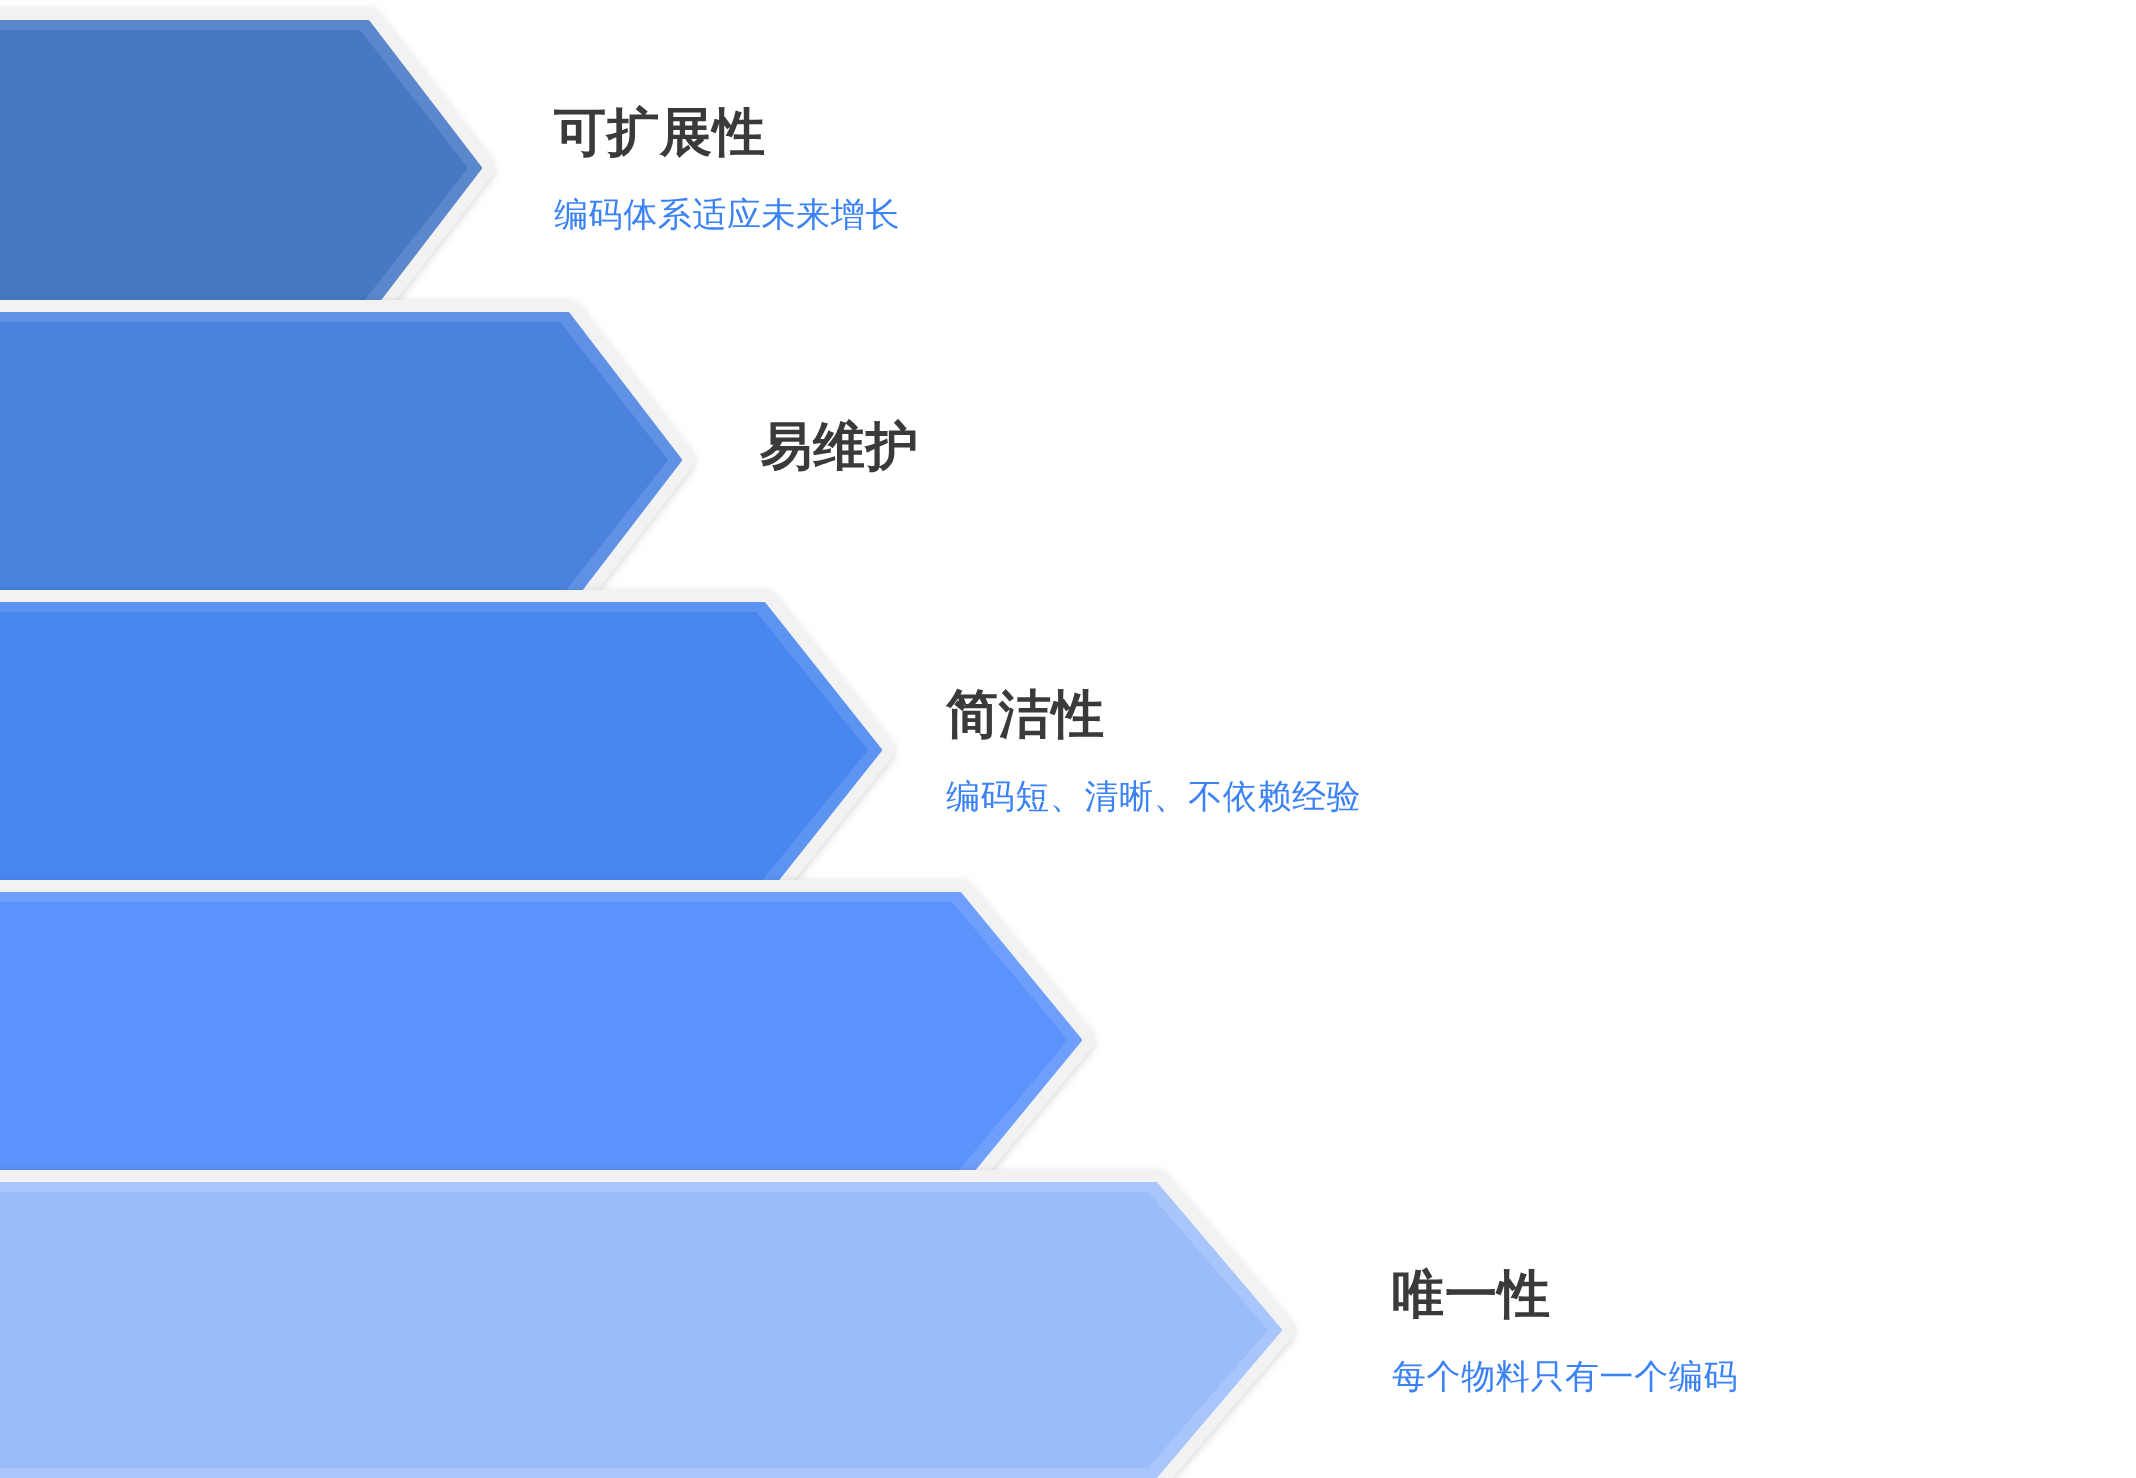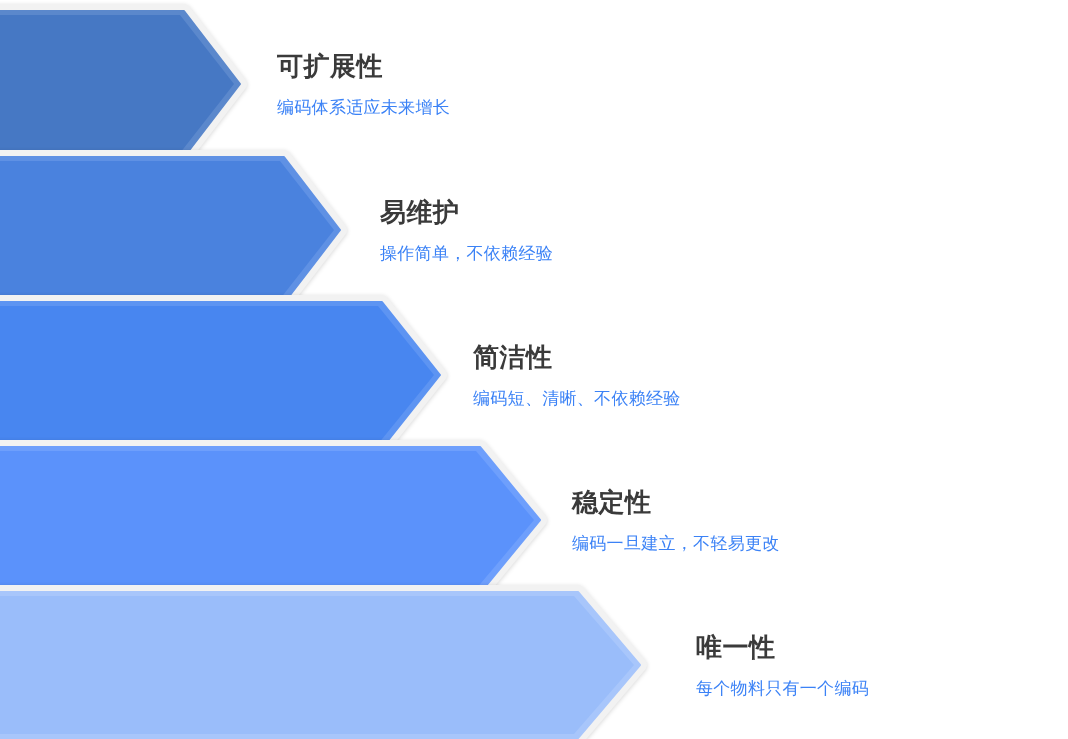--- a/index.html
+++ b/index.html
@@ -94,21 +94,20 @@
     <div class="funnel-row" style="top: 157px;">
       <div class="arrow-wrap" style="left: -40px; width: 380px;">
         <svg class="arrow-svg" viewBox="0 0 380 146" preserveAspectRatio="none">
           <polygon points="0,0 324,0 380,73 324,146 0,146" fill="#f2f2f2" stroke="#f2f2f2" stroke-width="14" stroke-linejoin="round"></polygon>
           <polygon points="0,0 324,0 380,73 324,146 0,146" fill="#5f91e4" stroke="#5f91e4" stroke-width="2" stroke-linejoin="round"></polygon>
           <polygon points="0,4 320,4 374,73 320,142 0,142" fill="#4a82de" stroke-linejoin="round"></polygon>
         </svg>
       </div>
       <div class="text-block" style="left: 380px;">
         <div class="item-title">易维护</div>
-        <div class="item-desc">操作简单，不依赖经验</div>
       </div>
     </div>
     <div class="funnel-row" style="top: 302px;">
       <div class="arrow-wrap" style="left: -40px; width: 480px;">
         <svg class="arrow-svg" viewBox="0 0 480 146" preserveAspectRatio="none">
           <polygon points="0,0 422,0 480,73 422,146 0,146" fill="#f2f2f2" stroke="#f2f2f2" stroke-width="14" stroke-linejoin="round"></polygon>
           <polygon points="0,0 422,0 480,73 422,146 0,146" fill="#5d94f2" stroke="#5d94f2" stroke-width="2" stroke-linejoin="round"></polygon>
           <polygon points="0,4 418,4 474,73 418,142 0,142" fill="#4886f0" stroke-linejoin="round"></polygon>
         </svg>
       </div>
@@ -118,24 +117,20 @@
       </div>
     </div>
     <div class="funnel-row" style="top: 447px;">
       <div class="arrow-wrap" style="left: -40px; width: 580px;">
         <svg class="arrow-svg" viewBox="0 0 580 146" preserveAspectRatio="none">
           <polygon points="0,0 520,0 580,73 520,146 0,146" fill="#f2f2f2" stroke="#f2f2f2" stroke-width="14" stroke-linejoin="round"></polygon>
           <polygon points="0,0 520,0 580,73 520,146 0,146" fill="#6e9ffc" stroke="#6e9ffc" stroke-width="2" stroke-linejoin="round"></polygon>
           <polygon points="0,4 516,4 574,73 516,142 0,142" fill="#5b92fb" stroke-linejoin="round"></polygon>
         </svg>
       </div>
-      <div class="text-block" style="left: 572px;">
-        <div class="item-title">稳定性</div>
-        <div class="item-desc">编码一旦建立，不轻易更改</div>
-      </div>
     </div>
     <div class="funnel-row" style="top: 592px;">
       <div class="arrow-wrap" style="left: -40px; width: 680px;">
         <svg class="arrow-svg" viewBox="0 0 680 146" preserveAspectRatio="none">
           <polygon points="0,0 618,0 680,73 618,146 0,146" fill="#f2f2f2" stroke="#f2f2f2" stroke-width="14" stroke-linejoin="round"></polygon>
           <polygon points="0,0 618,0 680,73 618,146 0,146" fill="#a8c6fb" stroke="#a8c6fb" stroke-width="2" stroke-linejoin="round"></polygon>
           <polygon points="0,4 614,4 674,73 614,142 0,142" fill="#9abdfa" stroke-linejoin="round"></polygon>
         </svg>
       </div>
       <div class="text-block" style="left: 672px; margin-left: 24px;">

